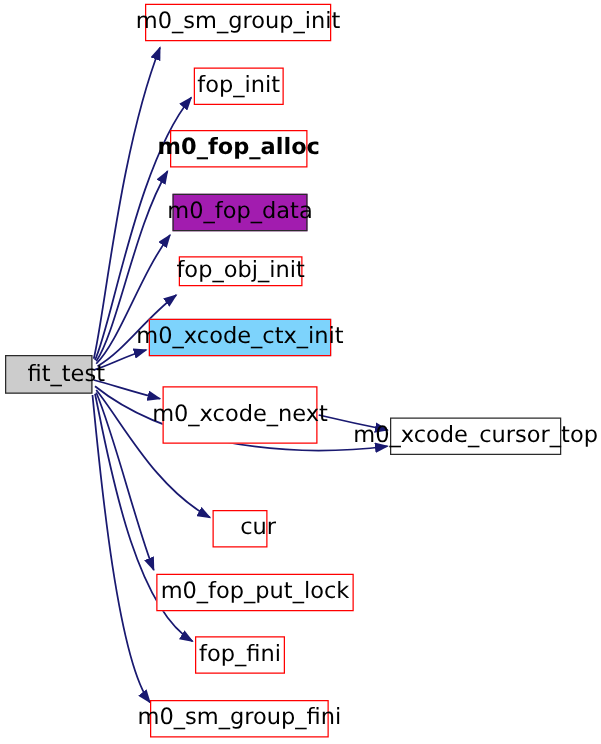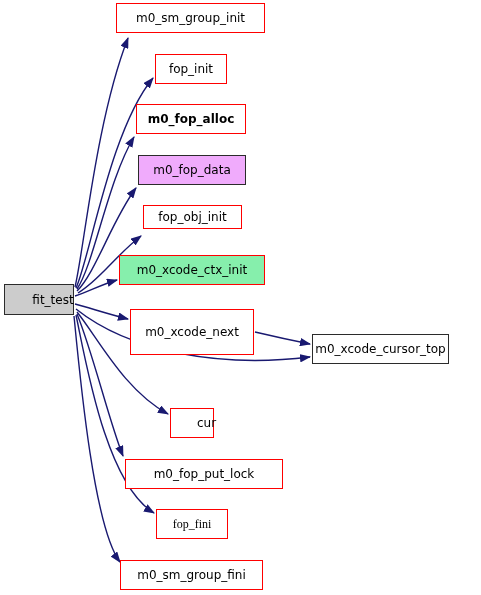--- a/index.html
+++ b/index.html
@@ -26,21 +26,21 @@
     height: 595px;
   }
   .node {
     position: absolute;
     box-sizing: border-box;
     display: flex;
     align-items: center;
     justify-content: center;
     background: #ffffff;
     border: 1.6px solid #ff0000;
-    font-size: 12px;
+    font-size: 18px;
     color: #000000;
     line-height: 1;
     white-space: nowrap;
     letter-spacing: 0px;
     z-index: 5;
   }
   .node.black {
     border-color: #2b2b2b;
   }
   .node.root {
@@ -84,41 +84,41 @@
       </div>
       <div class="node" style="left: 116px; top: 3px; width: 149px; height: 30px; border-color: rgb(255, 0, 0); background: rgb(255, 255, 255);">
         <span class="node-label">m0_sm_group_init</span>
       </div>
       <div class="node" style="left: 155px; top: 54px; width: 72px; height: 30px; border-color: rgb(255, 0, 0); background: rgb(255, 255, 255); align-items: center;">
         <span class="node-label">fop_init</span>
       </div>
       <div class="node" style="left: 136px; top: 104px; width: 110px; height: 30px; border-color: rgb(255, 0, 0); background: rgb(255, 255, 255); font-weight: bold;">
         <span class="node-label">m0_fop_alloc</span>
       </div>
-      <div class="node black" style="left: 138px; top: 155px; width: 108px; height: 30px; border-color: rgb(43, 43, 43); background: #f0abfc;">
+      <div class="node black" style="left: 138px; top: 155px; width: 108px; height: 30px; border-color: rgb(43, 43, 43); background: #a21caf;">
         <span class="node-label">m0_fop_data</span>
       </div>
       <div class="node" style="left: 143px; top: 205px; width: 99px; height: 24px; border-color: rgb(255, 0, 0); background: rgb(255, 255, 255);">
         <span class="node-label">fop_obj_init</span>
       </div>
-      <div class="node" style="left: 119px; top: 255px; width: 146px; height: 30px; border-color: rgb(255, 0, 0); background: #86efac;">
+      <div class="node" style="left: 119px; top: 255px; width: 146px; height: 30px; border-color: rgb(255, 0, 0); background: #7dd3fc;">
         <span class="node-label">m0_xcode_ctx_init</span>
       </div>
       <div class="node" style="left: 130px; top: 309px; width: 124px; height: 46px; border-color: rgb(255, 0, 0); background: rgb(255, 255, 255);">
         <span class="node-label">m0_xcode_next</span>
       </div>
       <div class="node black" style="left: 312px; top: 334px; width: 137px; height: 30px; border-color: rgb(43, 43, 43); background: rgb(255, 255, 255);">
         <span class="node-label">m0_xcode_cursor_top</span>
       </div>
       <div class="node" style="left: 170px; top: 408px; width: 44px; height: 30px; border-color: rgb(255, 0, 0); background: rgb(255, 255, 255); padding-left: 29px;">
         <span class="node-label">cur</span>
       </div>
       <div class="node" style="left: 125px; top: 459px; width: 158px; height: 30px; border-color: rgb(255, 0, 0); background: rgb(255, 255, 255);">
         <span class="node-label">m0_fop_put_lock</span>
       </div>
-      <div class="node" style="left: 156px; top: 509px; width: 72px; height: 30px; border-color: rgb(255, 0, 0); background: rgb(255, 255, 255); font-family: Liberation Serif, serif;">
+      <div class="node" style="left: 156px; top: 509px; width: 72px; height: 30px; border-color: rgb(255, 0, 0); background: rgb(255, 255, 255);">
         <span class="node-label">fop_fini</span>
       </div>
       <div class="node" style="left: 120px; top: 560px; width: 143px; height: 30px; border-color: rgb(255, 0, 0); background: rgb(255, 255, 255);">
         <span class="node-label">m0_sm_group_fini</span>
       </div>
     </div>
 </div>
 
 </body></html>

